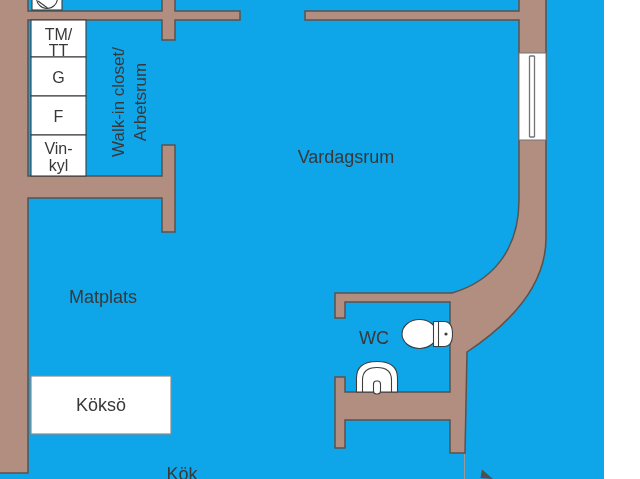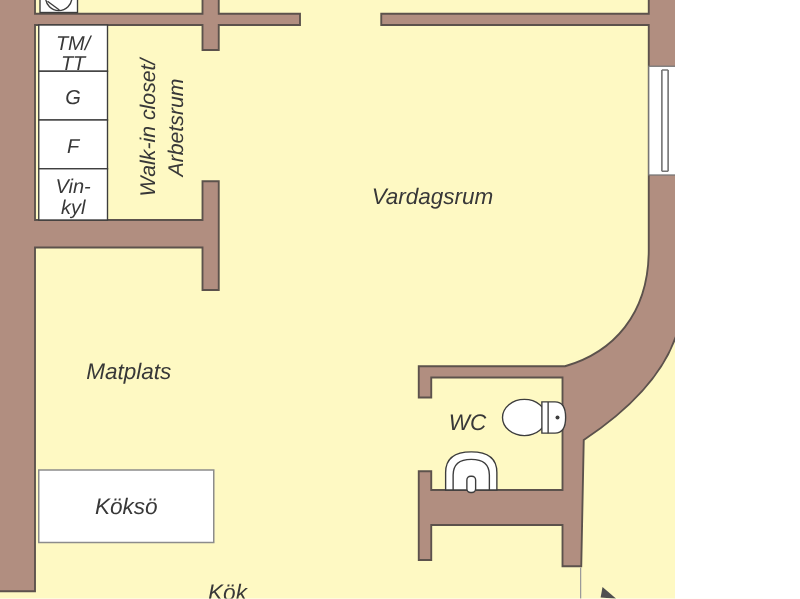--- a/index.html
+++ b/index.html
@@ -6,21 +6,21 @@
     --wall-fill:#b18e80;
     --wall-outline:#5c524c;
     --fixture-outline:#3d3d3d;
     --furniture-outline:#8c8c8c;
     --window-line:#757575;
     --label-text:#383838;
     --thin-line:#9a9a9a;
     --north-arrow:#4f4f4f;
   }
   html,body{margin:0;padding:0;background:#ffffff;}
-  .plan-wrap{position:relative;width:540px;height:479px;overflow:hidden;background:#fef9c3;font-style:italic;}
+  .plan-wrap{position:relative;width:604px;height:479px;overflow:hidden;background:#0ea5e9;}
   svg{display:block;}
   .wall{fill:var(--wall-fill);stroke:var(--wall-outline);stroke-width:1.5;stroke-linejoin:miter;}
   .fixture{fill:#ffffff;stroke:var(--fixture-outline);stroke-width:1.1;}
   .fixture-line{fill:none;stroke:var(--fixture-outline);stroke-width:1.1;}
   .fixture-dot{fill:var(--fixture-outline);stroke:none;}
   .furniture{fill:#ffffff;stroke:var(--furniture-outline);stroke-width:1.2;}
   .window-glass{fill:#ffffff;stroke:var(--window-line);stroke-width:1;}
   .window-line{fill:none;stroke:var(--window-line);stroke-width:1.3;}
   .thin-line{fill:none;stroke:var(--thin-line);stroke-width:1;}
   .north{fill:var(--north-arrow);stroke:none;}

